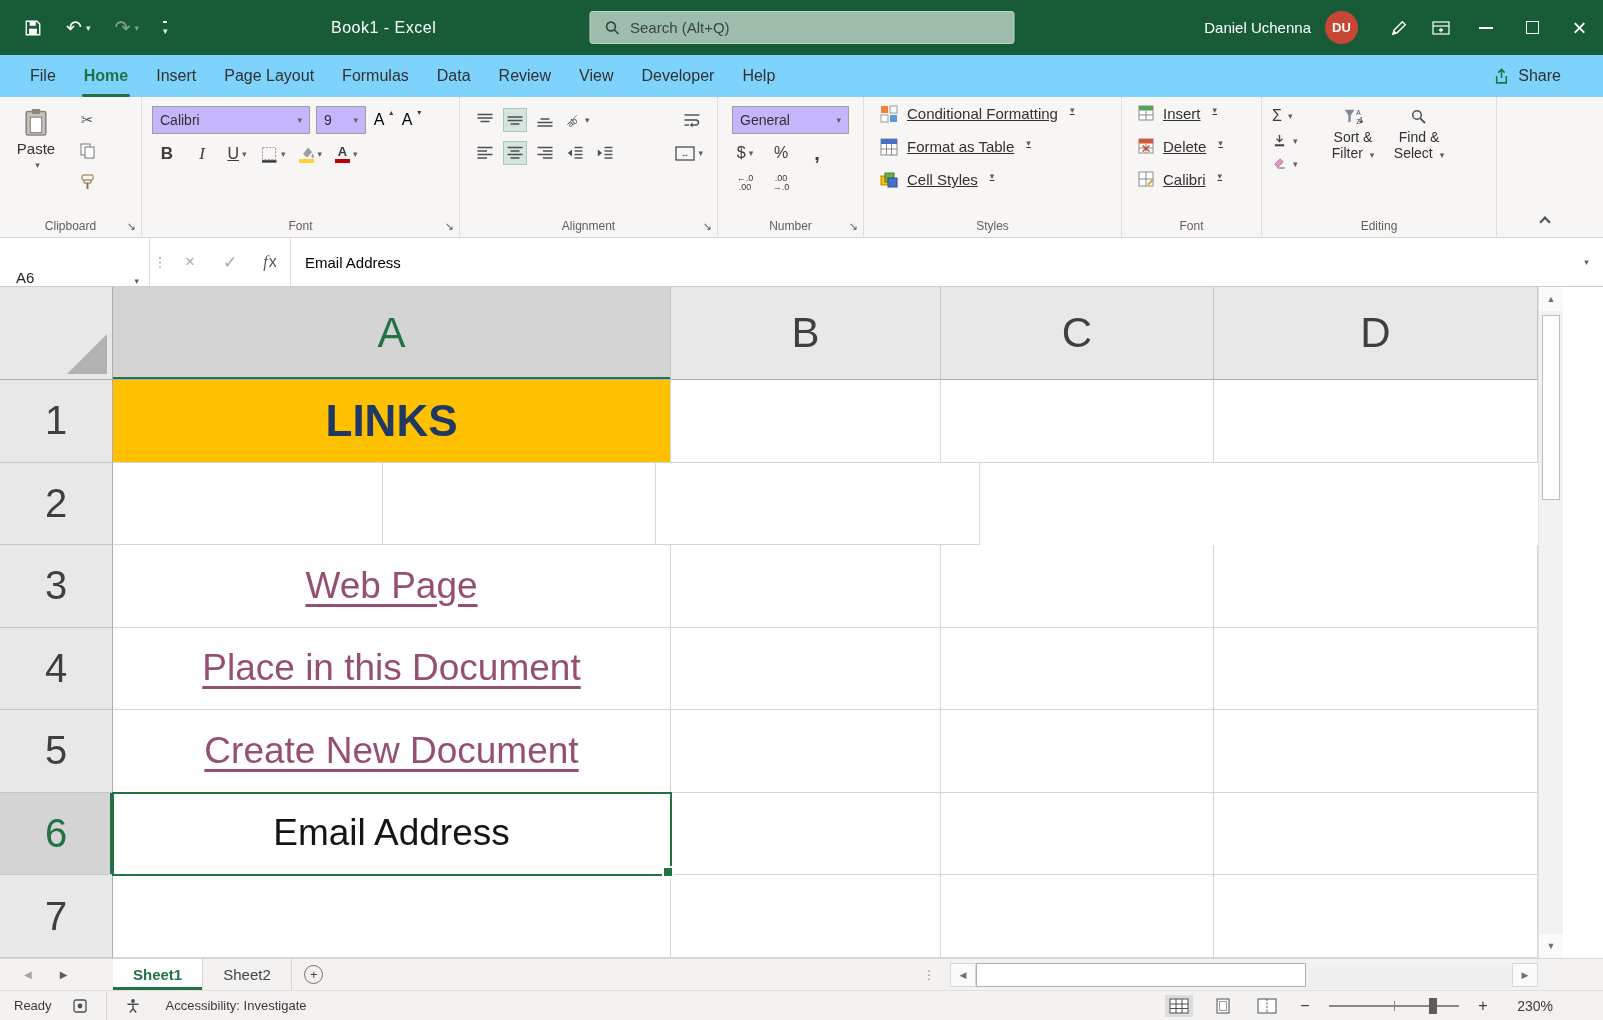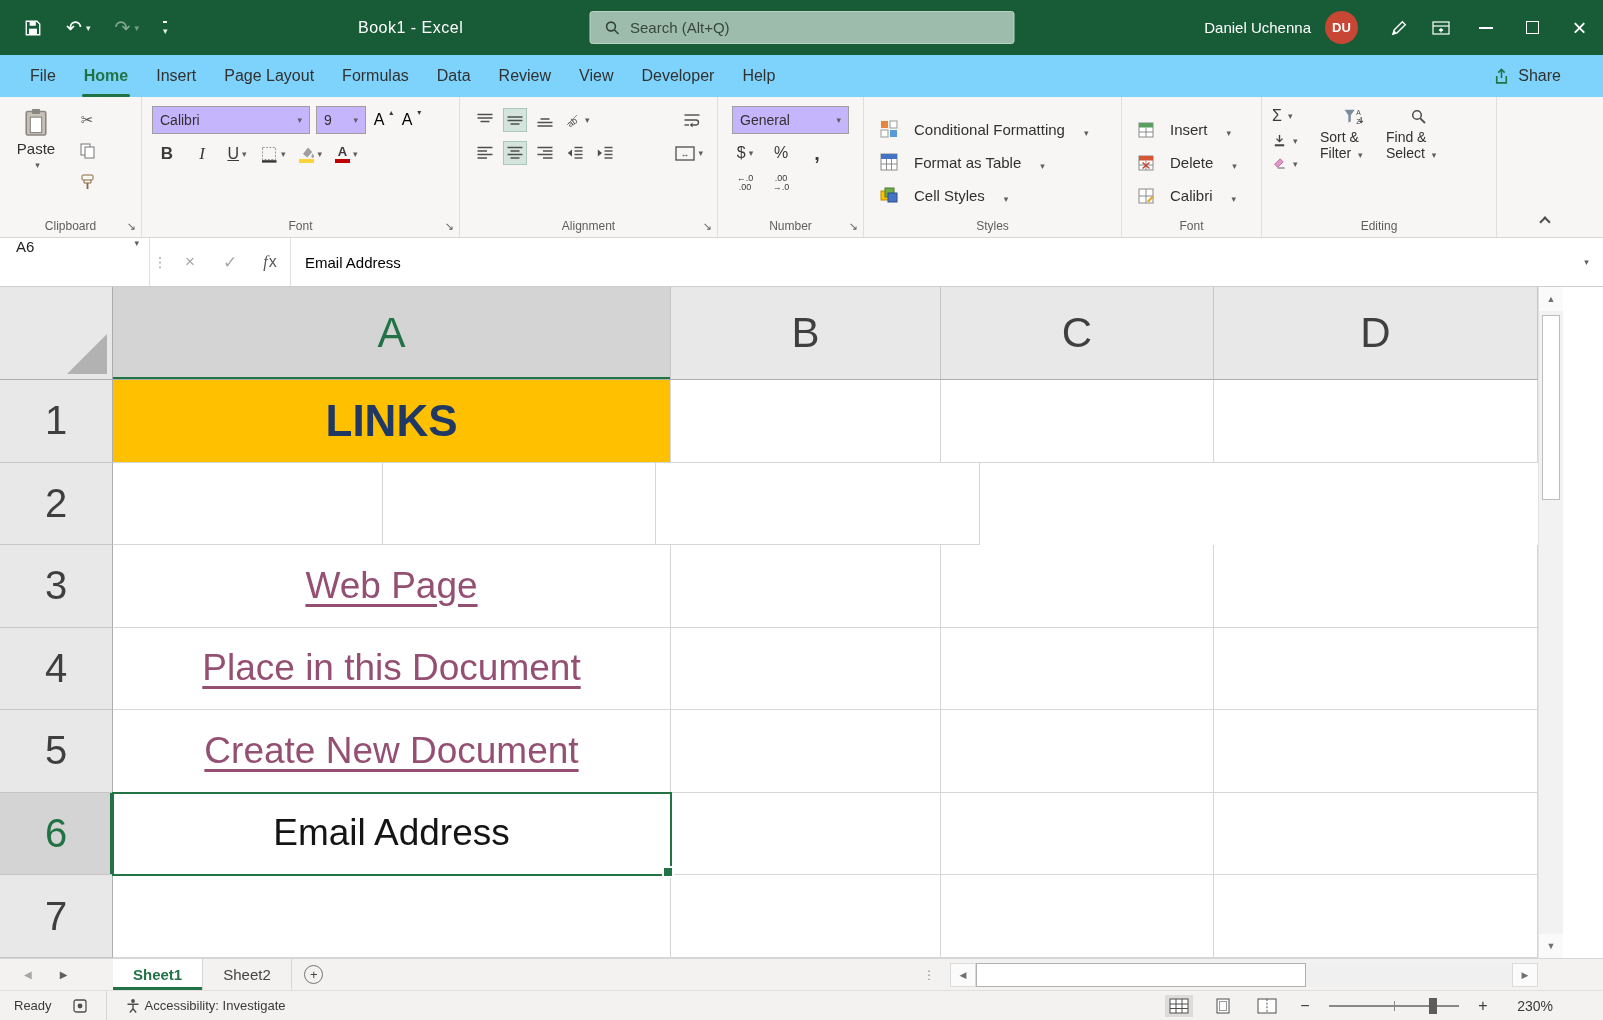--- a/index.html
+++ b/index.html
@@ -10,21 +10,21 @@
 
   
   .titlebar { position:absolute; top:0; left:0; right:0; height:55px;
     background:var(--titlebar,#185C37); color:#fff; }
   .qat { position:absolute; left:0; top:0; height:55px; display:flex; align-items:center;
     gap:24px; padding-left:24px; }
   .qat .ic { display:flex; align-items:center; gap:4px; font-size:19px; color:#fff; }
   .qat .drop { font-size:9px; color:#E4EFE8; }
   .dim { opacity:.45; }
   .qat-custom { display:inline-block; border-top:2px solid #fff; padding-top:1px; line-height:8px; }
-  .tb-title { position:absolute; left:358px; top:0; height:55px; display:flex; align-items:center;
+  .tb-title { position:absolute; left:331px; top:0; height:55px; display:flex; align-items:center;
     font-size:16px; letter-spacing:.5px; }
   .tb-search { position:absolute; left:50%; top:11px; transform:translateX(-50%);
     width:425px; height:33px; background:var(--search-bg,#9DBCAC); border:1px solid #BCD2C6;
     border-radius:3px; display:flex; align-items:center; gap:10px; padding:0 14px; }
   .tb-search input { flex:1; background:transparent; border:none; outline:none;
     font-size:15px; color:#1F2B24; font-family:"Liberation Sans", sans-serif; }
   .tb-search input::placeholder { color:#394740; opacity:1; }
   .tb-right { position:absolute; right:0; top:0; height:55px; display:flex; align-items:center; }
   .user-name { font-size:15px; margin-right:14px; }
   .avatar { width:33px; height:33px; border-radius:50%; background:var(--avatar-bg,#C74634);
@@ -94,39 +94,39 @@
   .nrow { display:flex; align-items:center; gap:14px; width:100%; padding:0 12px;
     font-size:16px; color:#3B3A39; margin-top:8px; }
   .nrow1 { margin-top:3px; padding:0 10px; }
   .comma { font-size:20px; font-weight:bold; line-height:10px; }
   .decic { display:flex; flex-direction:column; align-items:center; font-size:9px;
     line-height:9px; color:#3B3A39; }
 
   
   .g-styles { width:258px; } .g-cells { width:140px; }
   .stk { display:flex; flex-direction:column; width:100%; padding-top:2px; }
-  .stk-item { display:flex; align-items:flex-end; gap:16px; height:33px; padding:0 4px 0 12px;
-    font-size:15px; color:#323130; }
+  .stk-item { display:flex; align-items:flex-start; gap:9px; height:33px; padding:0 4px 0 12px;
+    font-size:15px; color:#323130;text-decoration:underline; }
   .stk-item .lab { white-space:nowrap; }
 
   
   .g-edit { width:235px; }
   .edit-wrap { display:flex; width:100%; padding:2px 0 0 6px; }
   .edit-minis { display:flex; flex-direction:column; gap:8px; width:48px; padding-top:2px; }
   .emini { display:flex; align-items:center; gap:3px; font-size:16px; color:#3B3A39; }
-  .ebig { width:66px; display:flex; flex-direction:column; align-items:center; 
+  .ebig { width:66px; display:flex; flex-direction:column; align-items:center; text-align:center;
     gap:3px; padding-top:3px; font-size:14px; color:#323130; line-height:16px; }
   .collapse-rib { position:absolute; right:52px; bottom:10px; width:12px; height:12px; }
   .chev-up { display:block; width:8px; height:8px; border-left:2px solid #4E4E4E;
     border-top:2px solid #4E4E4E; transform:rotate(45deg); margin:3px auto; }
 
   
   .fbar { position:absolute; top:238px; left:0; right:0; height:49px; background:#fff;
     border-bottom:1px solid #CFCDCB; display:flex; align-items:stretch; }
-  .namebox { width:150px; display:flex; align-items:flex-start; justify-content:space-between;
+  .namebox { width:150px; display:flex; align-items:flex-end; justify-content:space-between;
     padding:0 10px 0 16px; font-size:15px; color:#222; border-right:1px solid #E1DFDD; }
   .fdots { width:20px; display:flex; align-items:center; justify-content:center;
     color:#A0A0A0; font-size:14px; }
   .fbtn { width:40px; display:flex; align-items:center; justify-content:center;
     font-size:17px; color:#A6A6A6; }
   .fx { color:#555; font-size:16px; }
   .fx i { font-family:"Liberation Serif", serif; margin-right:1px; }
   .fcontent { flex:1; display:flex; align-items:center; padding-left:14px; font-size:15px;
     color:#000; border-left:1px solid #E1DFDD; }
   .fchev { width:36px; display:flex; align-items:center; justify-content:center; color:#666; }
@@ -187,21 +187,21 @@
   .hsb-btn { width:26px; background:#FBFBFB; border:1px solid #DADADA; display:flex;
     align-items:center; justify-content:center; font-size:9px; color:#707070; }
   .hsb-thumb { width:330px; background:#fff; border:1px solid #B0B0B0; }
   .hsb-track { flex:1; background:#F0F0F0; }
 
   
   .statusbar { position:absolute; top:990px; left:0; right:0; height:30px; background:#F3F2F1;
     border-top:1px solid #E1DFDD; display:flex; align-items:center; font-size:13px; color:#3B3A39; }
   .st-ready { padding:0 20px 0 14px; }
   .st-macro { display:flex; align-items:center; padding-right:18px; }
-  .st-acc { display:flex; align-items:center; gap:4px; padding-left:18px;
+  .st-acc { display:flex; align-items:center; gap:25px; padding-left:18px;
     border-left:1px solid #D8D6D4; height:100%; }
   .st-right { margin-left:auto; display:flex; align-items:center; gap:16px; padding-right:50px; }
   .view-ic { width:28px; height:22px; display:flex; align-items:center; justify-content:center; }
   .view-ic.vactive { background:#DEDCDA; }
   .zbtn { font-size:16px; color:#3B3A39; width:16px; text-align:center; }
   .zslider { position:relative; width:130px; height:18px; }
   .ztrack { position:absolute; top:8px; left:0; right:0; height:2px; background:#8A8886; }
   .ztick { position:absolute; left:50%; top:4px; width:1px; height:10px; background:#8A8886; }
   .zthumb { position:absolute; left:100px; top:1px; width:8px; height:16px; background:#5E5C5A; }
   .zlabel { width:46px; text-align:right; font-size:14px; }

